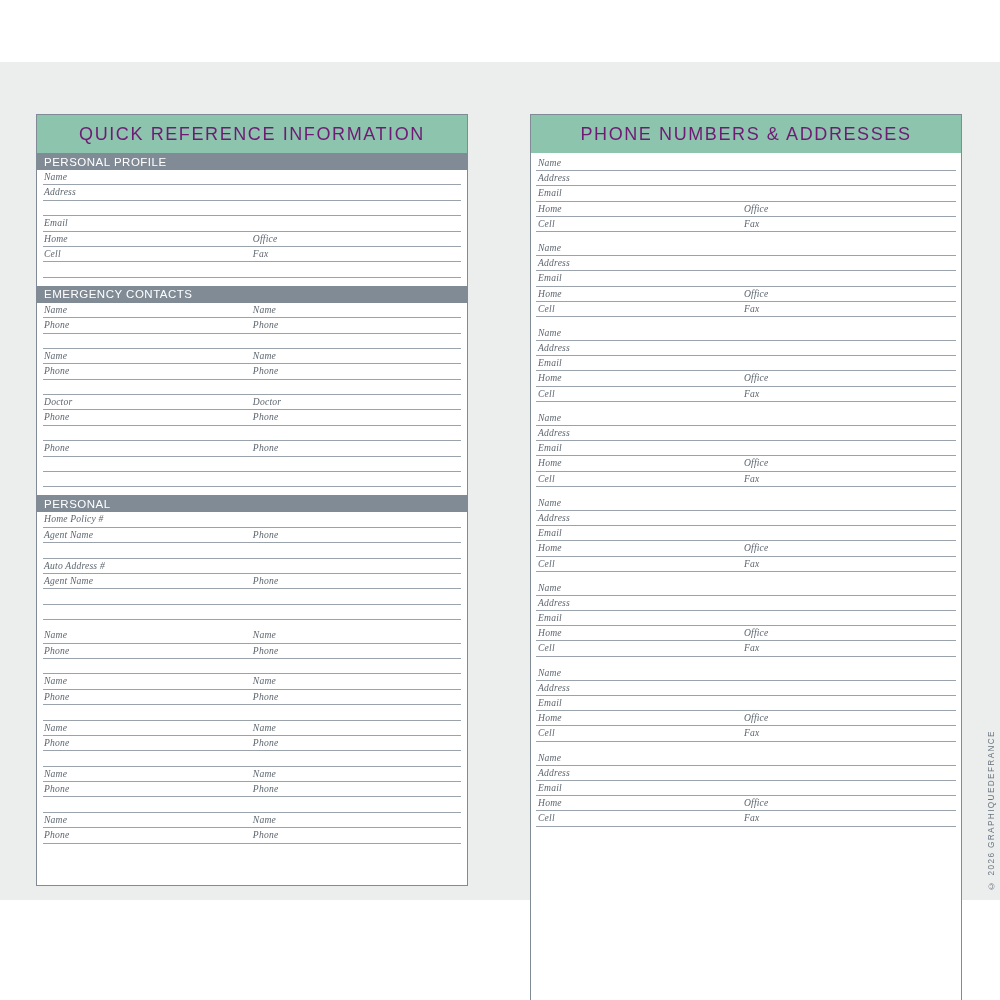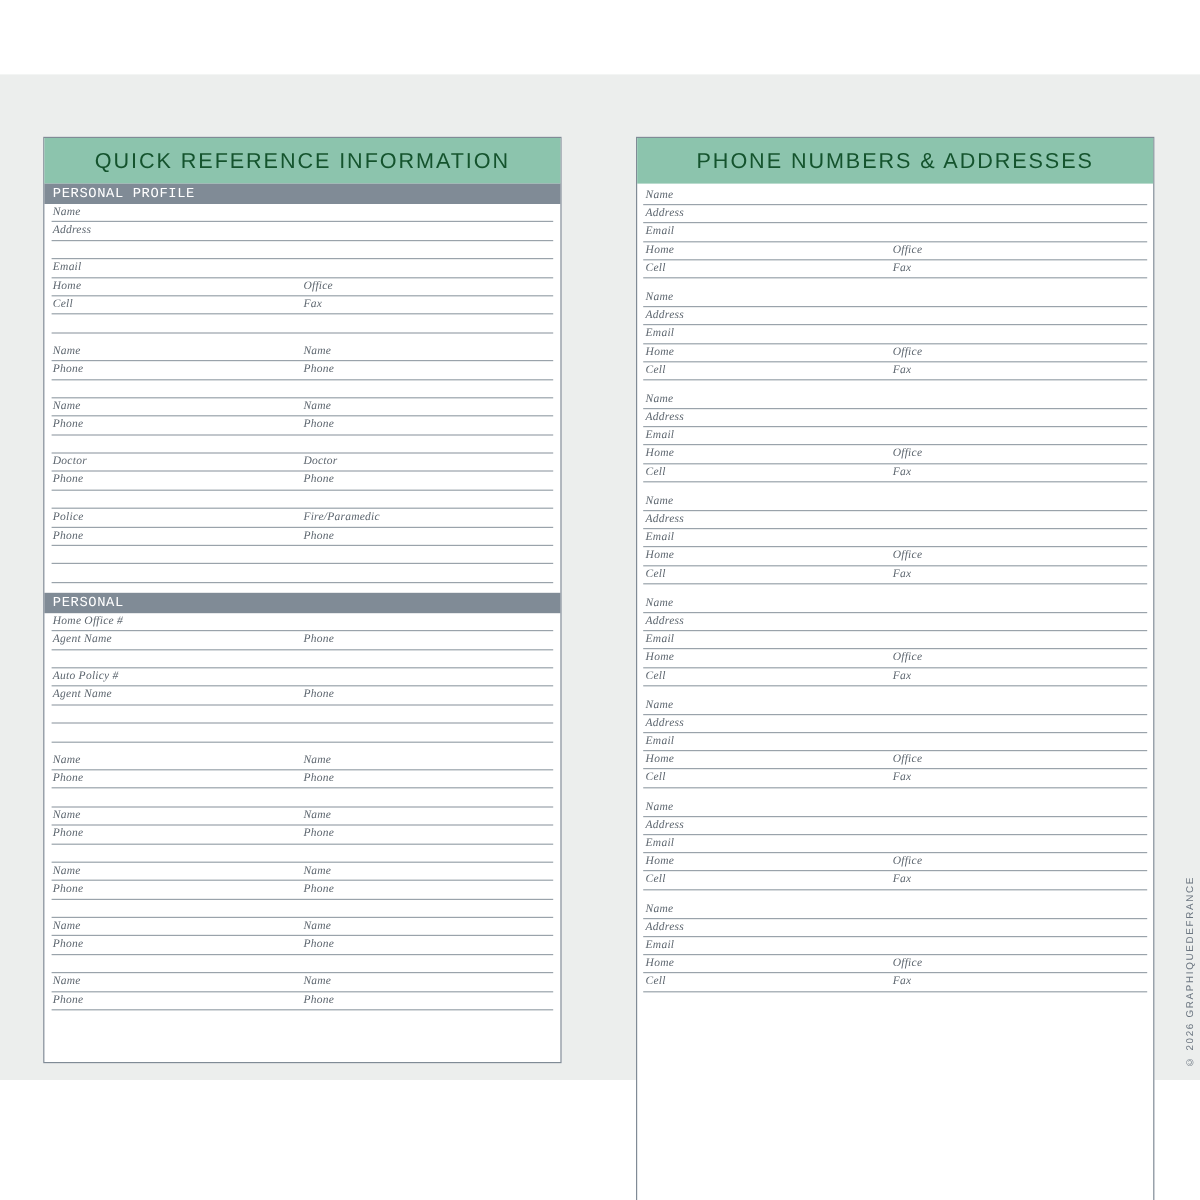--- a/index.html
+++ b/index.html
@@ -50,40 +50,39 @@
   .sheet-inner {
     position: absolute;
     left: 0;
     top: 0;
     right: 0;
     bottom: 0;
     padding: 0;
   }
   .title-bar {
     background: #8cc4ad;
-    color: #14532d;
+    color: #701a75;
     height: 38px;
     display: flex;
     align-items: center;
     justify-content: center;
     letter-spacing: 1.6px;
     font-size: 18px;
     font-weight: 300;
   }
   .section-head {
     background: #808b96;
     color: #ffffff;
     height: 17px;
     display: flex;
     align-items: center;
     padding-left: 7px;
     font-size: 11.5px;
     letter-spacing: 0.5px;
     box-sizing: border-box;
-    font-family: Liberation Mono, monospace;
   }
   .rows {
     padding: 0 6px;
   }
   .row {
     position: relative;
     height: 15.4px;
     border-bottom: 1px solid #9aa3ab;
     box-sizing: border-box;
   }
@@ -159,20 +158,21 @@
               <span class="lbl">Home</span>
               <span class="lbl mid">Office</span>
             </div>
             <div class="row">
               <span class="lbl">Cell</span>
               <span class="lbl mid">Fax</span>
             </div>
             <div class="row"></div>
           </div>
           <div class="gap"></div>
+          <div class="section-head">EMERGENCY CONTACTS</div>
           <div class="rows">
             <div class="row">
               <span class="lbl">Name</span>
               <span class="lbl mid">Name</span>
             </div>
             <div class="row">
               <span class="lbl">Phone</span>
               <span class="lbl mid">Phone</span>
             </div>
             <div class="row"></div>
@@ -187,44 +187,40 @@
             <div class="row"></div>
             <div class="row">
               <span class="lbl">Doctor</span>
               <span class="lbl mid">Doctor</span>
             </div>
             <div class="row">
               <span class="lbl">Phone</span>
               <span class="lbl mid">Phone</span>
             </div>
             <div class="row"></div>
-            <div class="row">
-              <span class="lbl">Police</span>
-              <span class="lbl mid">Fire/Paramedic</span>
-            </div>
             <div class="row">
               <span class="lbl">Phone</span>
               <span class="lbl mid">Phone</span>
             </div>
             <div class="row"></div>
             <div class="row"></div>
           </div>
           <div class="gap"></div>
           <div class="section-head">PERSONAL</div>
           <div class="rows">
             <div class="row">
-              <span class="lbl">Home Office #</span>
+              <span class="lbl">Home Policy #</span>
             </div>
             <div class="row">
               <span class="lbl">Agent Name</span>
               <span class="lbl mid">Phone</span>
             </div>
             <div class="row"></div>
             <div class="row">
-              <span class="lbl">Auto Policy #</span>
+              <span class="lbl">Auto Address #</span>
             </div>
             <div class="row">
               <span class="lbl">Agent Name</span>
               <span class="lbl mid">Phone</span>
             </div>
             <div class="row"></div>
             <div class="row"></div>
           </div>
           <div class="gap"></div>
           <div class="rows">

